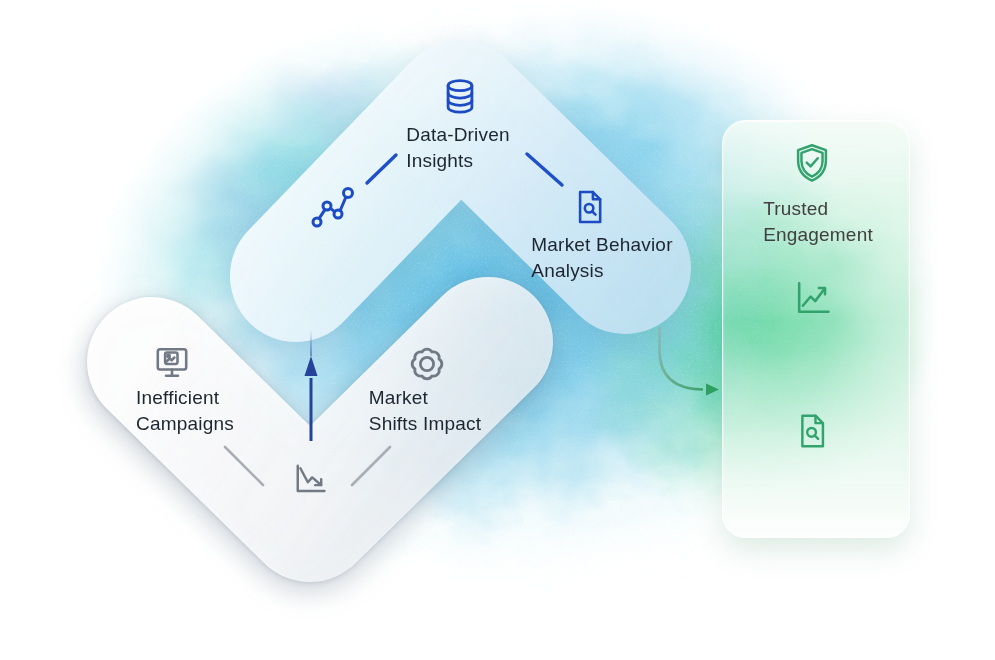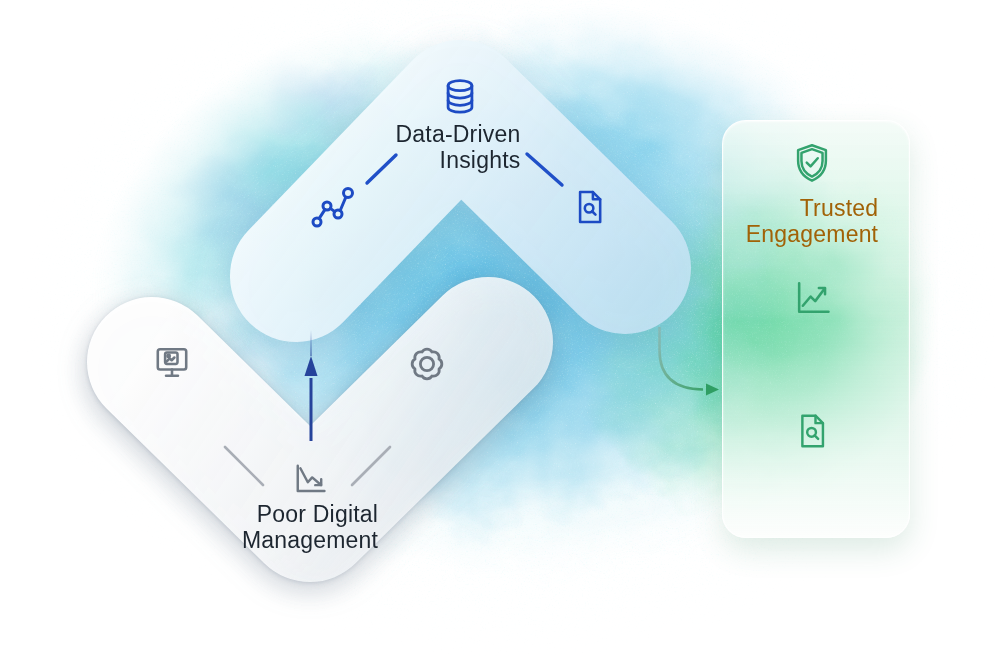--- a/index.html
+++ b/index.html
@@ -46,25 +46,25 @@
       rgba(150,226,186,.42) 48%,
       rgba(214,243,228,.72) 72%,
       rgba(253,254,253,.96) 100%);
     border:1.5px solid rgba(255,255,255,.9);
     box-shadow:0 12px 30px rgba(46,130,90,.16), inset 0 1px 2px rgba(255,255,255,.7);
   }
   
   .node-icon{position:absolute;pointer-events:none;}
   .node-label{
     position:absolute;transform:translateX(-50%);
-    width:max-content;text-align:right;white-space:pre-line;
-    font-size:23px;line-height:25.5px;font-weight:500;
+    width:max-content;text-align:left;white-space:pre-line;
+    font-size:19px;line-height:25.5px;font-weight:500;
     color:#1d2630;letter-spacing:.2px;
   }
-  .node-label.green{color:#a16207;}
+  .node-label.green{color:#404040;margin-left:6px;}
   .ic{fill:none;stroke-linecap:round;stroke-linejoin:round;}
   .ic-blue{stroke:#1d4bc4;}
   .ic-gray{stroke:#707984;}
   .ic-green{stroke:#33a36e;}
   svg.overlay{position:absolute;inset:0;pointer-events:none;}
 </style>
 </head>
 <body>
 
 <div id="canvas">
@@ -140,48 +140,52 @@
   </svg>
 
   <svg class="node-icon" style="left:569px;top:185px" width="41" height="44" viewBox="0 0 48 48">
     <g class="ic ic-blue" stroke-width="3">
       <path d="M13 6.5 H28 L36.5 15 V41.5 H13 Z"></path>
       <path d="M28 6.5 V15 H36.5"></path>
       <circle cx="23.5" cy="25.5" r="5"></circle>
       <path d="M27 29 L31 33"></path>
     </g>
   </svg>
+  <div class="node-label" style="left:602px;top:232px">Market Behavior
+Analysis</div>
 
   <svg class="node-icon" style="left:150px;top:341px" width="44" height="44" viewBox="0 0 48 48">
     <g class="ic ic-gray" stroke-width="2.8">
       <rect x="8.5" y="9" width="31" height="22" rx="2.5"></rect>
       <path d="M24 31 V36.5"></path>
       <path d="M17.5 38 H30.5"></path>
       <rect x="16.5" y="12.5" width="13.5" height="12.5" rx="2"></rect>
       <circle cx="20.3" cy="16.3" r="1.3"></circle>
       <path d="M18 22.5 L21.5 19 L23.6 21 L26.6 18"></path>
     </g>
   </svg>
+  <div class="node-label" style="left:185px;top:385px">Inefficient
+Campaigns</div>
 
   <svg class="node-icon" style="left:403px;top:340px" width="48" height="48" viewBox="0 0 48 48">
     <g class="ic ic-gray" stroke-width="2.8">
       <path d="M36.01 28.98 A5.8 5.8 0 0 0 36.01 19.02 A5.8 5.8 0 0 0 28.98 11.99 A5.8 5.8 0 0 0 19.02 11.99 A5.8 5.8 0 0 0 11.99 19.02 A5.8 5.8 0 0 0 11.99 28.98 A5.8 5.8 0 0 0 19.02 36.01 A5.8 5.8 0 0 0 28.98 36.01 A5.8 5.8 0 0 0 36.01 28.98 Z"></path>
       <circle cx="24" cy="24" r="6.6"></circle>
     </g>
   </svg>
+  <div class="node-label" style="left:425px;top:385px">Market
+Shifts Impact</div>
 
   <svg class="node-icon" style="left:289px;top:456px" width="42" height="42" viewBox="0 0 48 48">
     <g class="ic ic-gray" stroke-width="2.8">
       <path d="M10 11 V40 H40.5"></path>
       <path d="M13 14 L21.5 30 L26.5 24.5 L36.6 33.2"></path>
       <path d="M30 33.3 H36.8 V26.6"></path>
     </g>
   </svg>
-  <div class="node-label" style="left:310px;top:502px">Poor Digital
-Management</div>
 
   <svg class="node-icon" style="left:789px;top:140px" width="46" height="46" viewBox="0 0 48 48">
     <g class="ic ic-green" stroke-width="2.6">
       <path d="M24 5.5 L38.5 10.5 V21.5 C38.5 31.5 32.5 38.8 24 42.5 C15.5 38.8 9.5 31.5 9.5 21.5 V10.5 Z"></path>
       <path d="M24 9.5 L35 13.5 V22 C35 29.5 30.5 35.2 24 38.2 C17.5 35.2 13 29.5 13 22 V13.5 Z"></path>
       <path d="M18.5 23.5 L22.5 27.5 L30 19"></path>
     </g>
   </svg>
   <div class="node-label green" style="left:812px;top:196px">Trusted
 Engagement</div>

